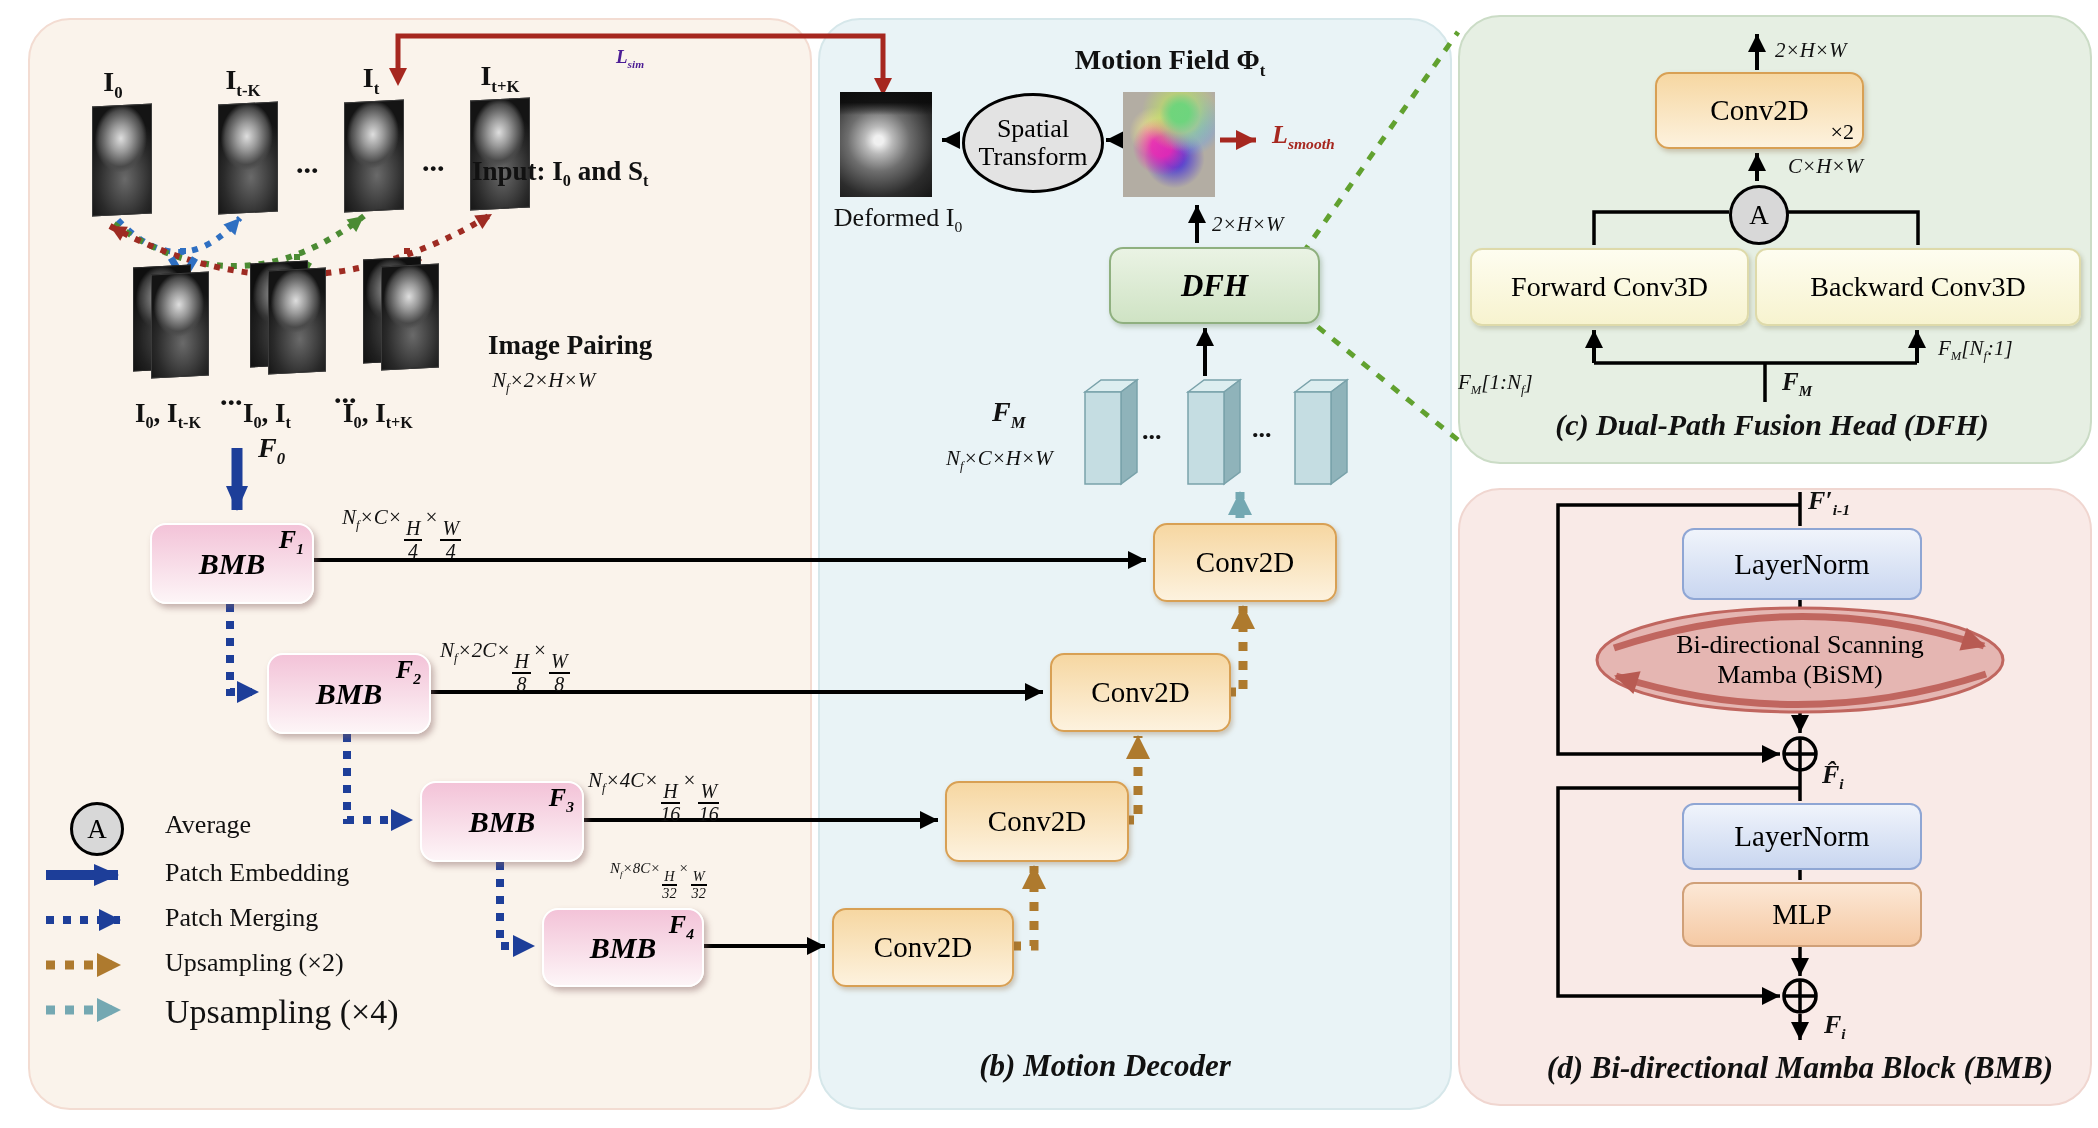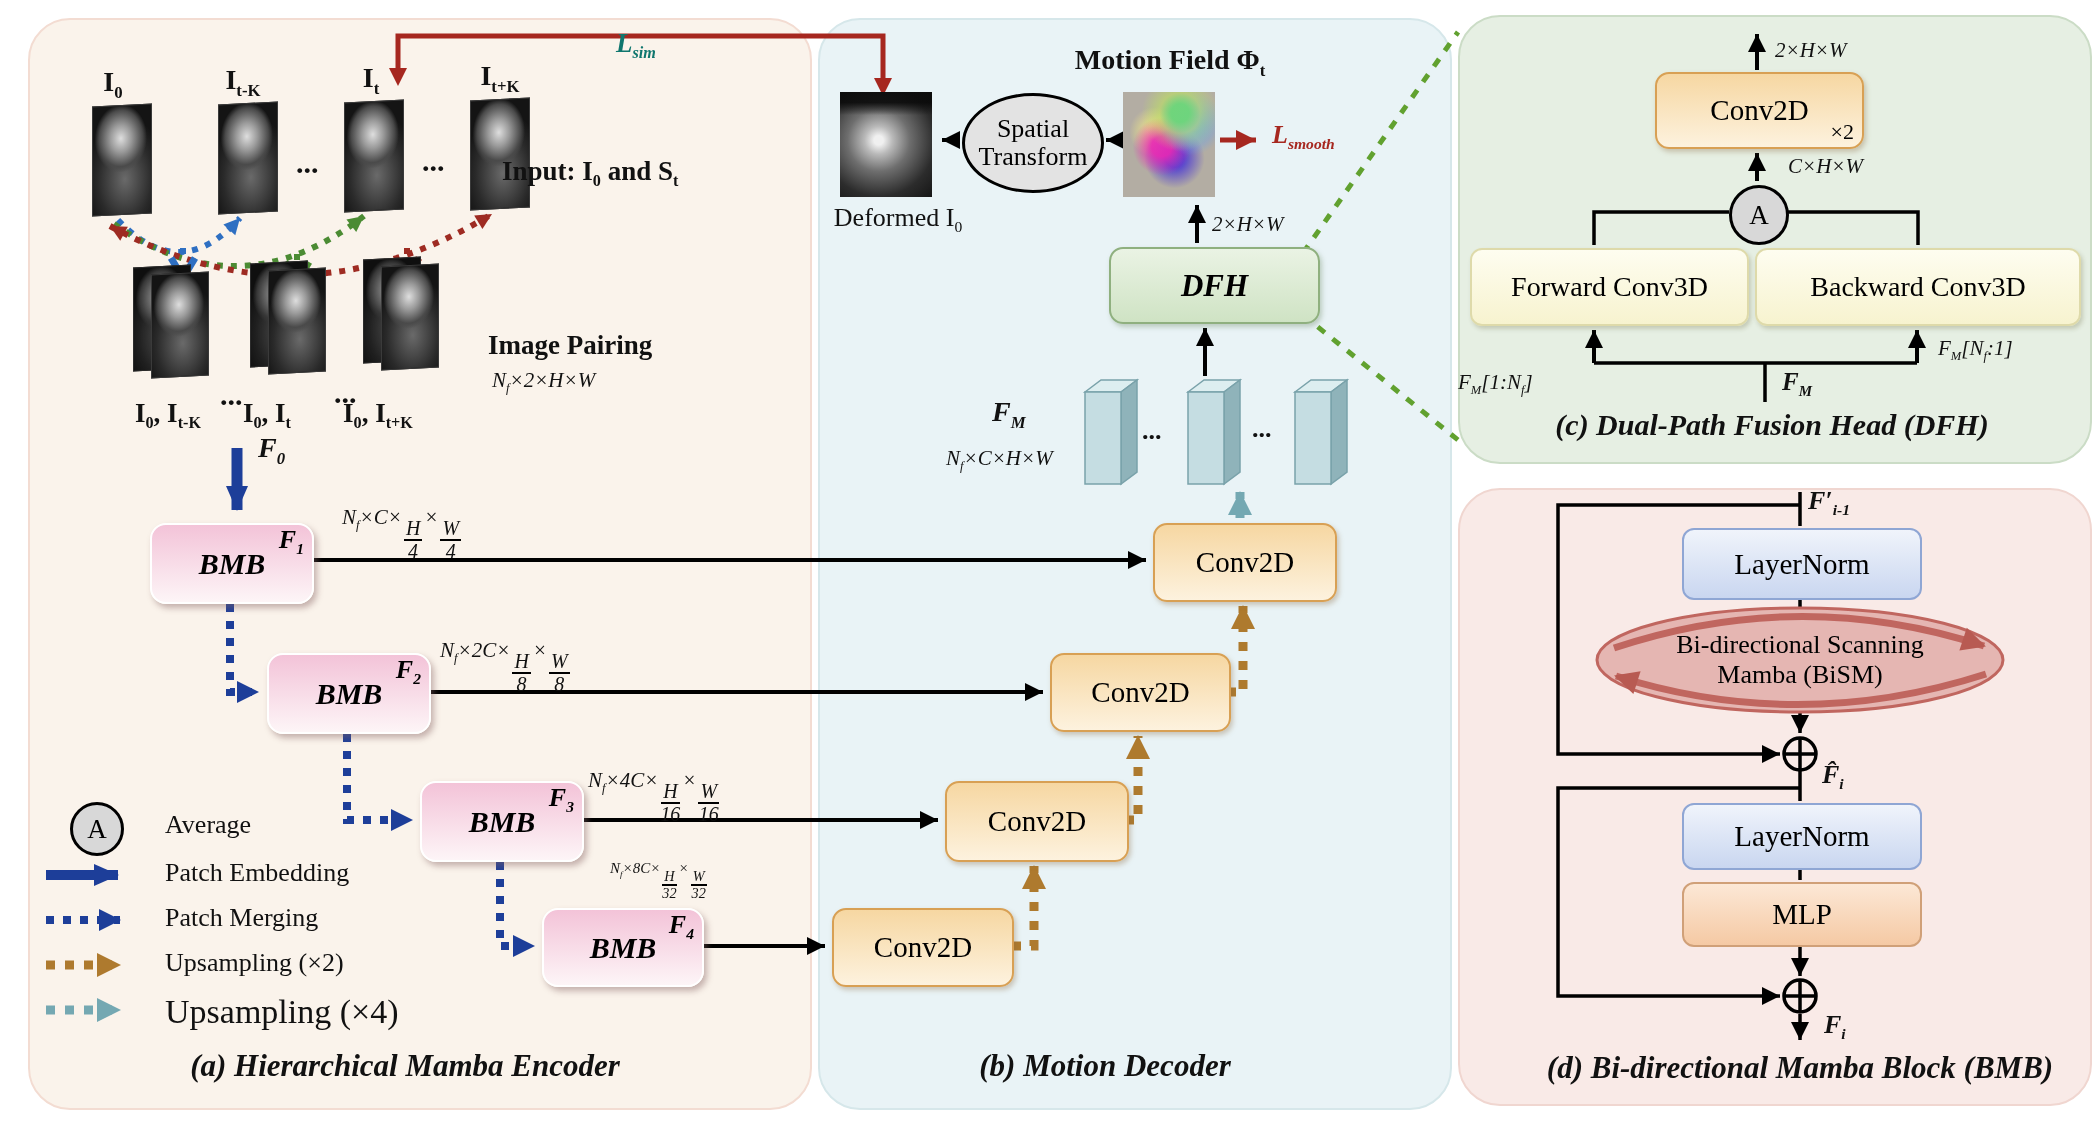--- a/index.html
+++ b/index.html
@@ -231,21 +231,21 @@
   <div class="t b c" style="left:500px;top:60px;font-size:28px;">I<sub>t+K</sub></div>
 
   <div class="mri" style="left:92px;top:105px;width:58px;height:108px;"></div>
   <div class="mri" style="left:218px;top:103px;width:58px;height:108px;"></div>
   <div class="mri" style="left:344px;top:101px;width:58px;height:108px;"></div>
   <div class="mri" style="left:470px;top:99px;width:58px;height:108px;"></div>
 
   <div class="t b" style="left:296px;top:146px;font-size:30px;">...</div>
   <div class="t b" style="left:422px;top:144px;font-size:30px;">...</div>
 
-  <div class="t b" style="left:484px;top:156px;font-size:27px;padding-left:18px;">Input: I<sub>0</sub> and S<sub>t</sub></div>
+  <div class="t b" style="left:472px;top:156px;font-size:27px;">Input: I<sub>0</sub> and S<sub>t</sub></div>
 
   <div class="mri back" style="left:133px;top:266px;width:56px;height:102px;"></div>
   <div class="mri" style="left:151px;top:273px;width:56px;height:102px;"></div>
   <div class="mri back" style="left:250px;top:262px;width:56px;height:102px;"></div>
   <div class="mri" style="left:268px;top:269px;width:56px;height:102px;"></div>
   <div class="mri back" style="left:363px;top:258px;width:56px;height:102px;"></div>
   <div class="mri" style="left:381px;top:265px;width:56px;height:102px;"></div>
 
   <div class="t b" style="left:220px;top:378px;font-size:30px;">...</div>
   <div class="t b" style="left:334px;top:376px;font-size:30px;">...</div>
@@ -307,23 +307,22 @@
 
   <div class="acirc" style="left:70px;top:802px;width:48px;height:48px;">
     <span>A</span>
   </div>
   <div class="t" style="left:165px;top:810px;font-size:26px;">Average</div>
   <div class="t" style="left:165px;top:858px;font-size:26px;">Patch Embedding</div>
   <div class="t" style="left:165px;top:903px;font-size:26px;">Patch Merging</div>
   <div class="t" style="left:165px;top:948px;font-size:26px;">Upsampling (×2)</div>
   <div class="t" style="left:165px;top:993px;font-size:34px;">Upsampling (×4)</div>
 
-  <div class="t b i c" style="left:405px;top:1048px;font-size:31px;">(a) Hierarchical Mamba Encoder</div>
-
-  <div class="t b i" style="left:616px;top:28px;font-size:27px;color:#0f766e;">L<sub>sim</sub></div>
+
+  <div class="t b i" style="left:616px;top:46px;font-size:19px;color:#4c1d95;">L<sub>sim</sub></div>
   <div class="t b c" style="left:1170px;top:44px;font-size:28px;">Motion Field Φ<sub>t</sub></div>
 
   <div class="deformed"></div>
   <div class="t c" style="left:898px;top:203px;font-size:26px;">Deformed I<sub>0</sub></div>
 
   <div class="stel">
     <span>Spatial Transform</span>
   </div>
 
   <div class="motion"></div>

